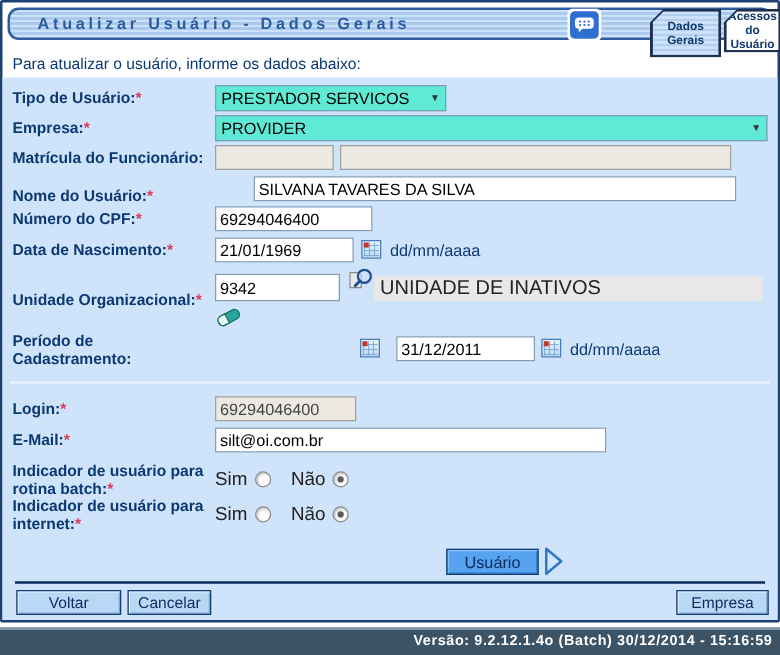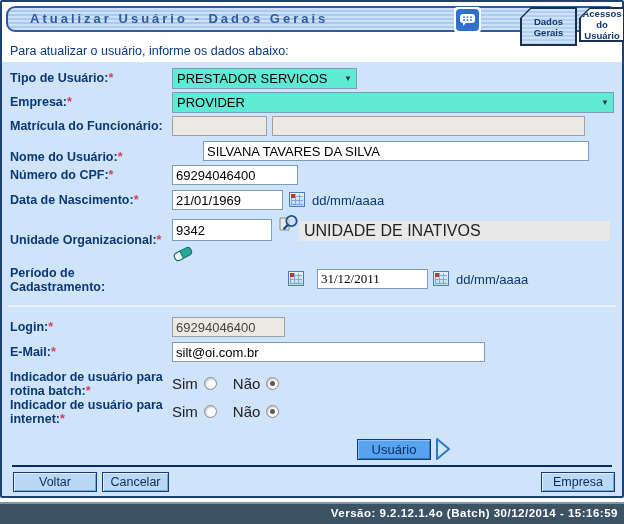--- a/index.html
+++ b/index.html
@@ -179,21 +179,21 @@
         <g transform="rotate(-28 11 10)">
           <rect x="2" y="6" width="18" height="8" rx="3.5" fill="#2aa59a" stroke="#14706a" stroke-width="1"></rect>
           <path d="M2,9.5 a3.5,3.5 0 0 1 3.5,-3.5 h4 v8 h-4 a3.5,3.5 0 0 1 -3.5,-3.5 z" fill="#eefaf6" stroke="#14706a" stroke-width="1"></path>
         </g>
       </svg>
     </div>
 
     <div class="lbl" style="top:264px">Período de</div>
     <div class="lbl" style="top:278px">Cadastramento:</div>
     <div class="cal" style="left:286px; top:269px"></div>
-    <input class="inp" style="left: 315px; top: 267px; width: 111px; font-family: Liberation Serif, serif;" value="31/12/2011">
+    <input class="inp" style="left: 315px; top: 267px; width: 111px;" value="31/12/2011">
     <div class="cal" style="left:431px; top:269px"></div>
     <div class="hint" style="left:454px; top:270px">dd/mm/aaaa</div>
 
     <div class="soft-div"></div>
 
     <div class="lbl" style="top:318px"><span>Login:</span><span class="req">*</span></div>
     <input class="inp dis" style="left: 170px; top: 315px; width: 113px;" disabled="" value="69294046400">
 
     <div class="lbl" style="top:343px"><span>E-Mail:</span><span class="req">*</span></div>
     <input class="inp" style="left: 170px; top: 340px; width: 313px;" value="silt@oi.com.br">

